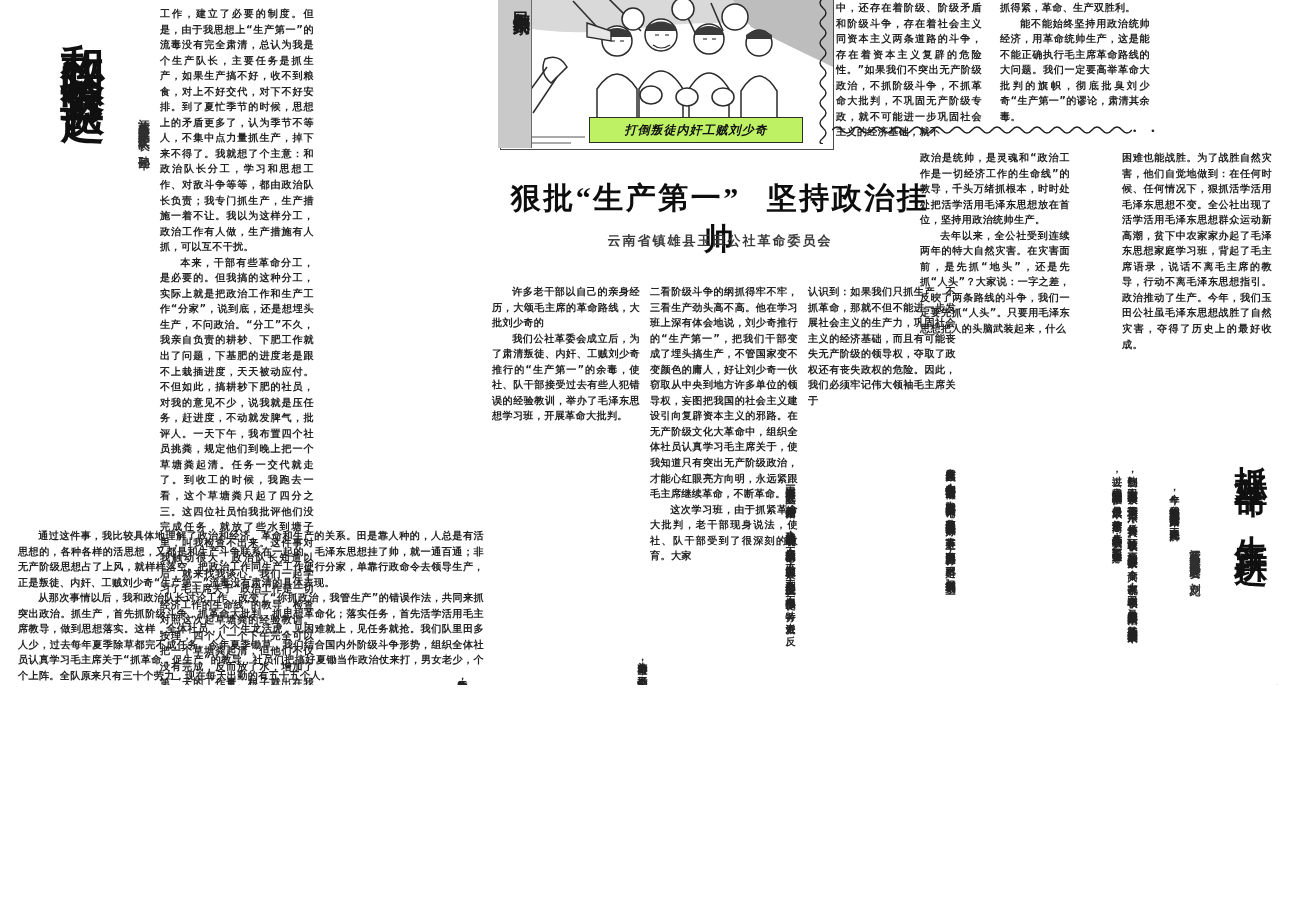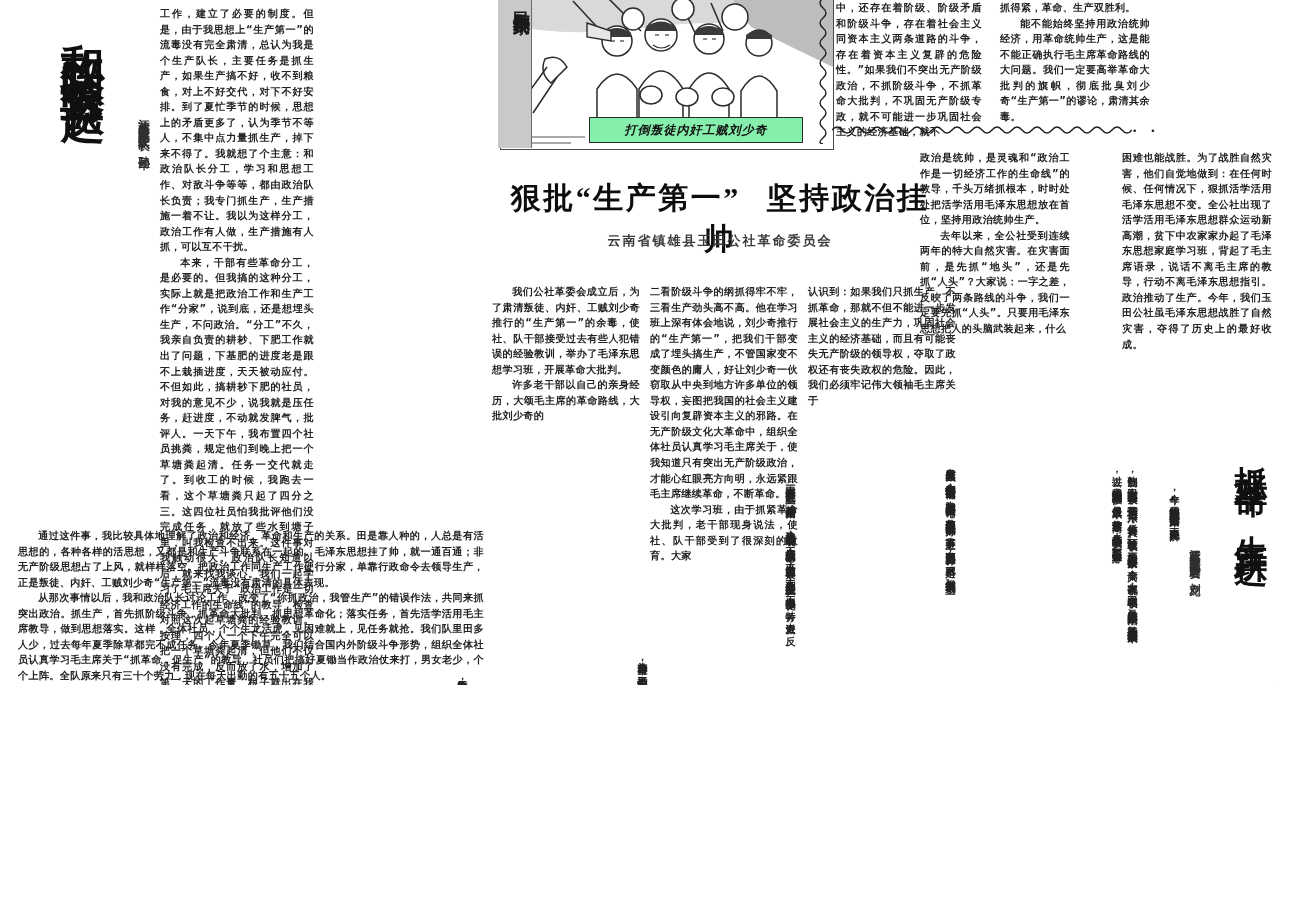--- a/index.html
+++ b/index.html
@@ -70,21 +70,21 @@
     background:#c9c9c9;border-right:1.2px solid #6a6a6a;
     writing-mode:vertical-rl;-webkit-writing-mode:vertical-rl;
     text-orientation:upright;
     font-size:17px;line-height:1.08;letter-spacing:1px;
     font-weight:700;color:#1b1b1b;
     padding-top:2px;box-sizing:border-box;
     z-index:4;
   }
   #cartoon-banner{
     position:absolute;left:88px;bottom:6px;width:212px;height:24px;
-    border:1.1px solid #2c2c2c;background:#86efac;
+    border:1.1px solid #2c2c2c;background:#bef264;
     font-size:12px;font-weight:700;color:#111;
     display:flex;align-items:center;justify-content:center;
     letter-spacing:1px;
     font-family:"DejaVu Serif","Liberation Serif",serif;
     font-style:italic;
   }
 
   
   #art2-head{
     position:absolute;left:500px;top:178px;width:440px;
@@ -243,22 +243,22 @@
     <div id="cartoon-banner">打倒叛徒内奸工贼刘少奇</div>
   </div>
   <div id="cartoon-caption">民都来做批判家</div>
 
   <div id="art2-head">
     <span>狠批“生产第一”</span><span class="gap"></span><span>坚持政治挂帅</span>
   </div>
   <div id="art2-byline">云南省镇雄县玉田公社革命委员会</div>
 
   <div id="art2-c1" class="htext">
+    <p>许多老干部以自己的亲身经历，大颂毛主席的革命路线，大批刘少奇的</p>
     <p>我们公社革委会成立后，为了肃清叛徒、内奸、工贼刘少奇推行的“生产第一”的余毒，使社、队干部接受过去有些人犯错误的经验教训，举办了毛泽东思想学习班，开展革命大批判。</p>
-    <p>许多老干部以自己的亲身经历，大颂毛主席的革命路线，大批刘少奇的</p>
   </div>
   <div id="art2-c2" class="htext">
     <p class="noind">二看阶级斗争的纲抓得牢不牢，三看生产劲头高不高。他在学习班上深有体会地说，刘少奇推行的“生产第一”，把我们干部变成了埋头搞生产，不管国家变不变颜色的庸人，好让刘少奇一伙窃取从中央到地方许多单位的领导权，妄图把我国的社会主义建设引向复辟资本主义的邪路。在无产阶级文化大革命中，组织全体社员认真学习毛主席关于，使我知道只有突出无产阶级政治，才能心红眼亮方向明，永远紧跟毛主席继续革命，不断革命。</p>
     <p>这次学习班，由于抓紧革命大批判，老干部现身说法，使社、队干部受到了很深刻的教育。大家</p>
   </div>
   <div id="art2-c3" class="htext">
     <p class="noind">认识到：如果我们只抓生产，不抓革命，那就不但不能进一步发展社会主义的生产力，巩固社会主义的经济基础，而且有可能丧失无产阶级的领导权，夺取了政权还有丧失政权的危险。因此，我们必须牢记伟大领袖毛主席关于</p>
   </div>
 
   <div id="art2-v1" class="vtext">

